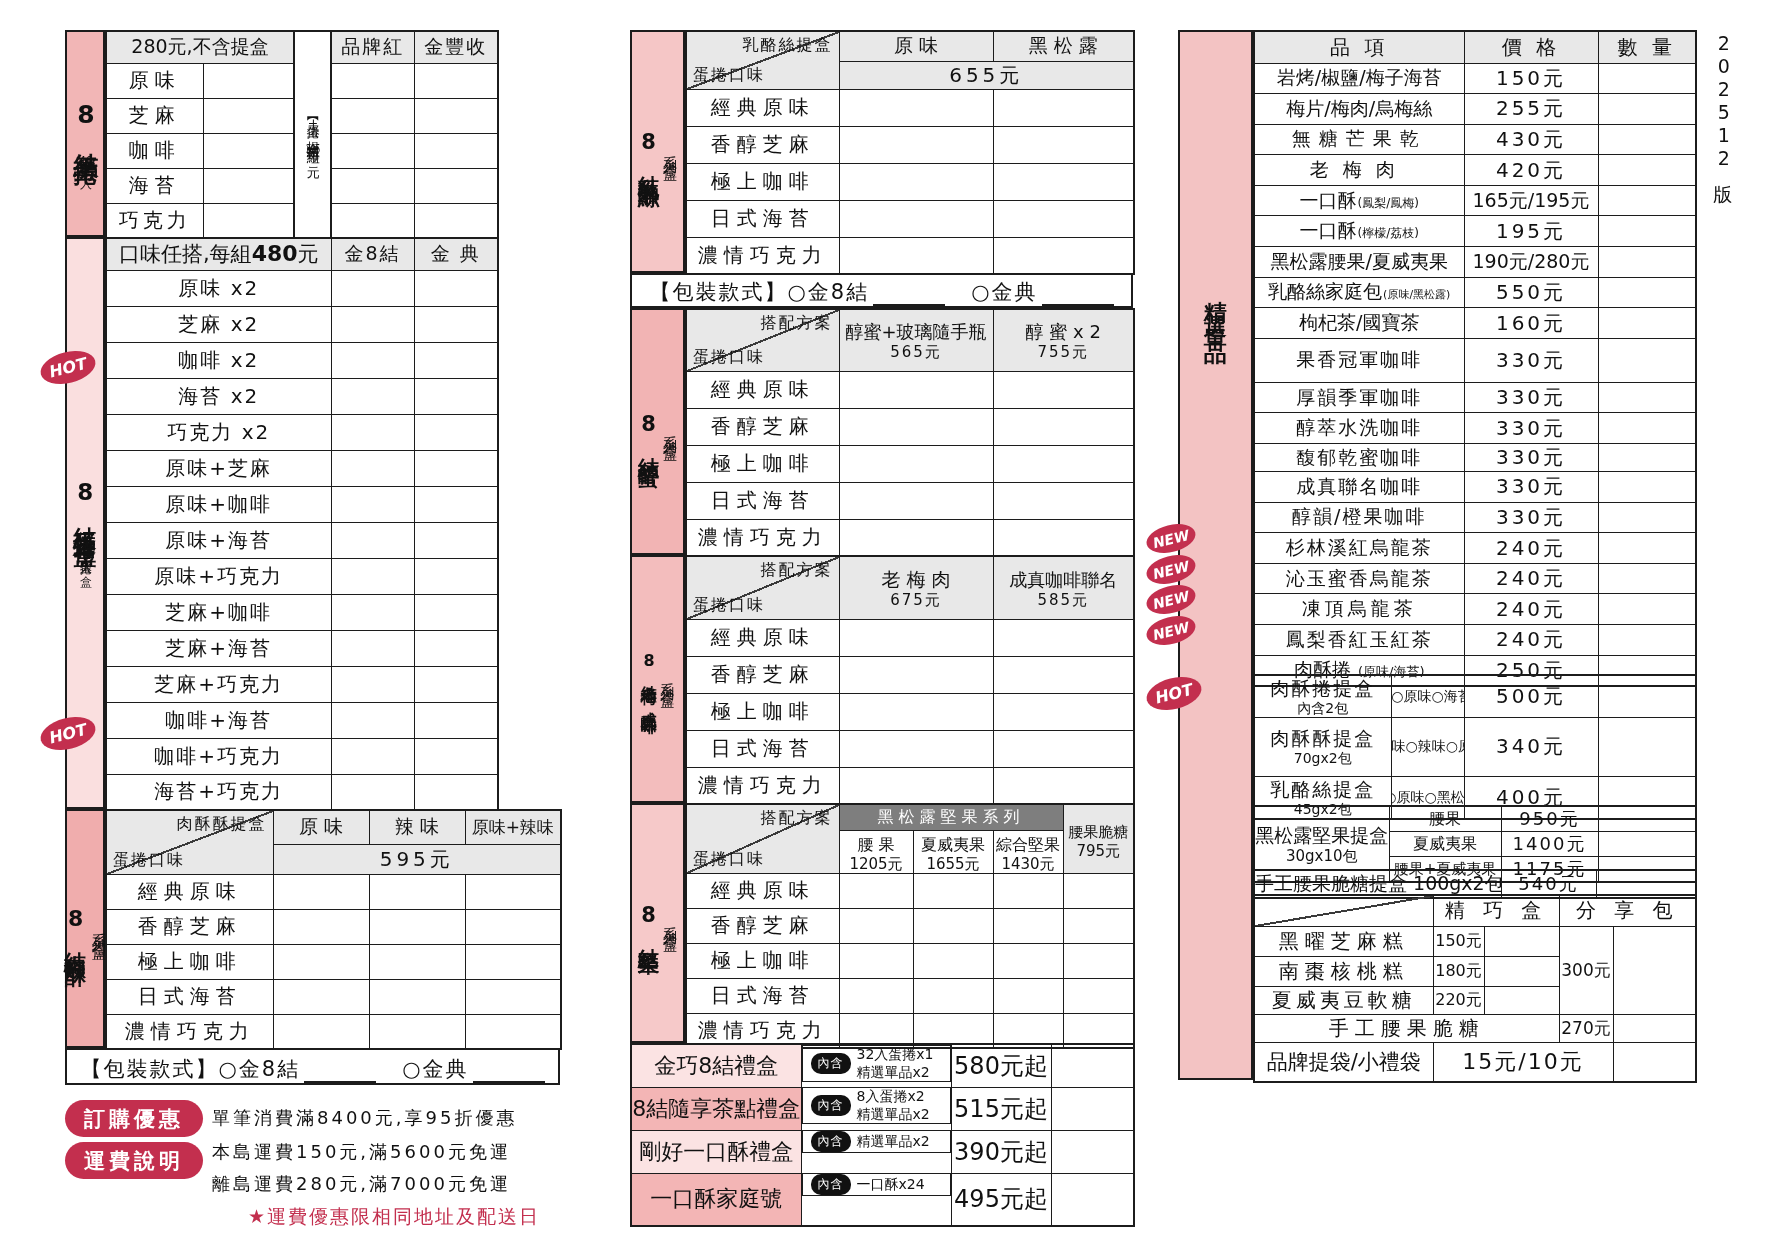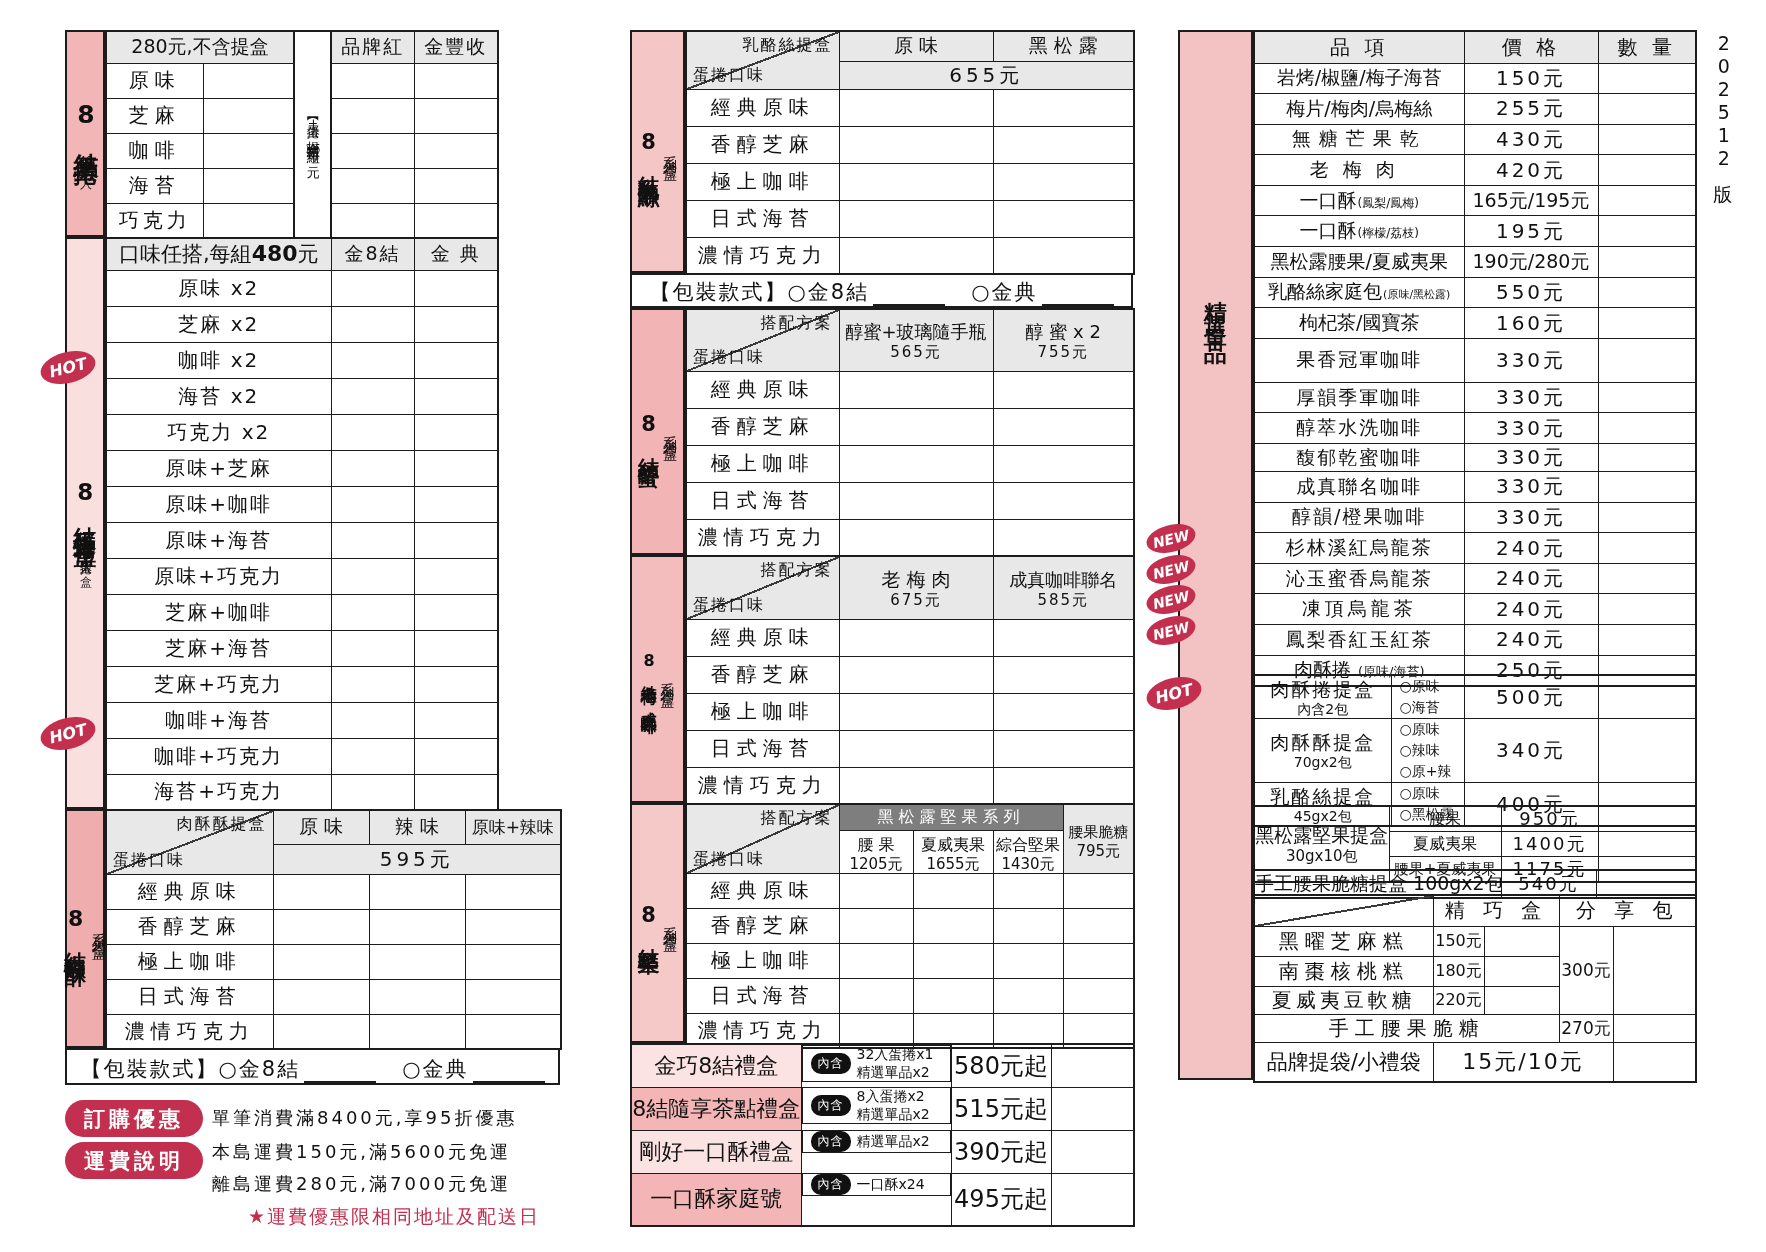--- a/index.html
+++ b/index.html
@@ -43,21 +43,21 @@
   .incl{display:inline-block;background:#111;color:#fff;border-radius:10px;font-size:12px;
         padding:2px 7px;letter-spacing:1px;margin-right:6px;}
   .contents{display:flex;align-items:center;justify-content:flex-start;padding-left:8px;}
   .clines{display:flex;flex-direction:column;align-items:flex-start;line-height:1.25;font-size:14px;}
   .iname{font-size:19px;}
   .iname .note{font-size:12px;margin-left:1px;}
   .iprice{font-size:20px;letter-spacing:3px;}
   .qty .sp{display:flex;width:100%;height:100%;}
   .qty .sp i{flex:1;height:100%;border-left:1.2px solid #1c1c1c;}
   .qty .sp i:first-child{border-left:none;}
-  .optlines{display:flex;flex-direction:column;align-items:flex-start;justify-content:center;
+  .optlines{display:flex;flex-direction:row;align-items:flex-start;justify-content:center;
             padding-left:8px;font-size:14px;line-height:1.5;}
   .twoline{line-height:1.2;}
   .twoline .l2{font-size:15px;display:block;}
   .stripTitle{font-weight:bold;font-size:24px;}
   .stripRow{display:flex;flex-direction:row;align-items:center;justify-content:center;gap:2px;}
   .version{position:absolute;font-size:19px;}
 </style>
 </head>
 <body>
 

